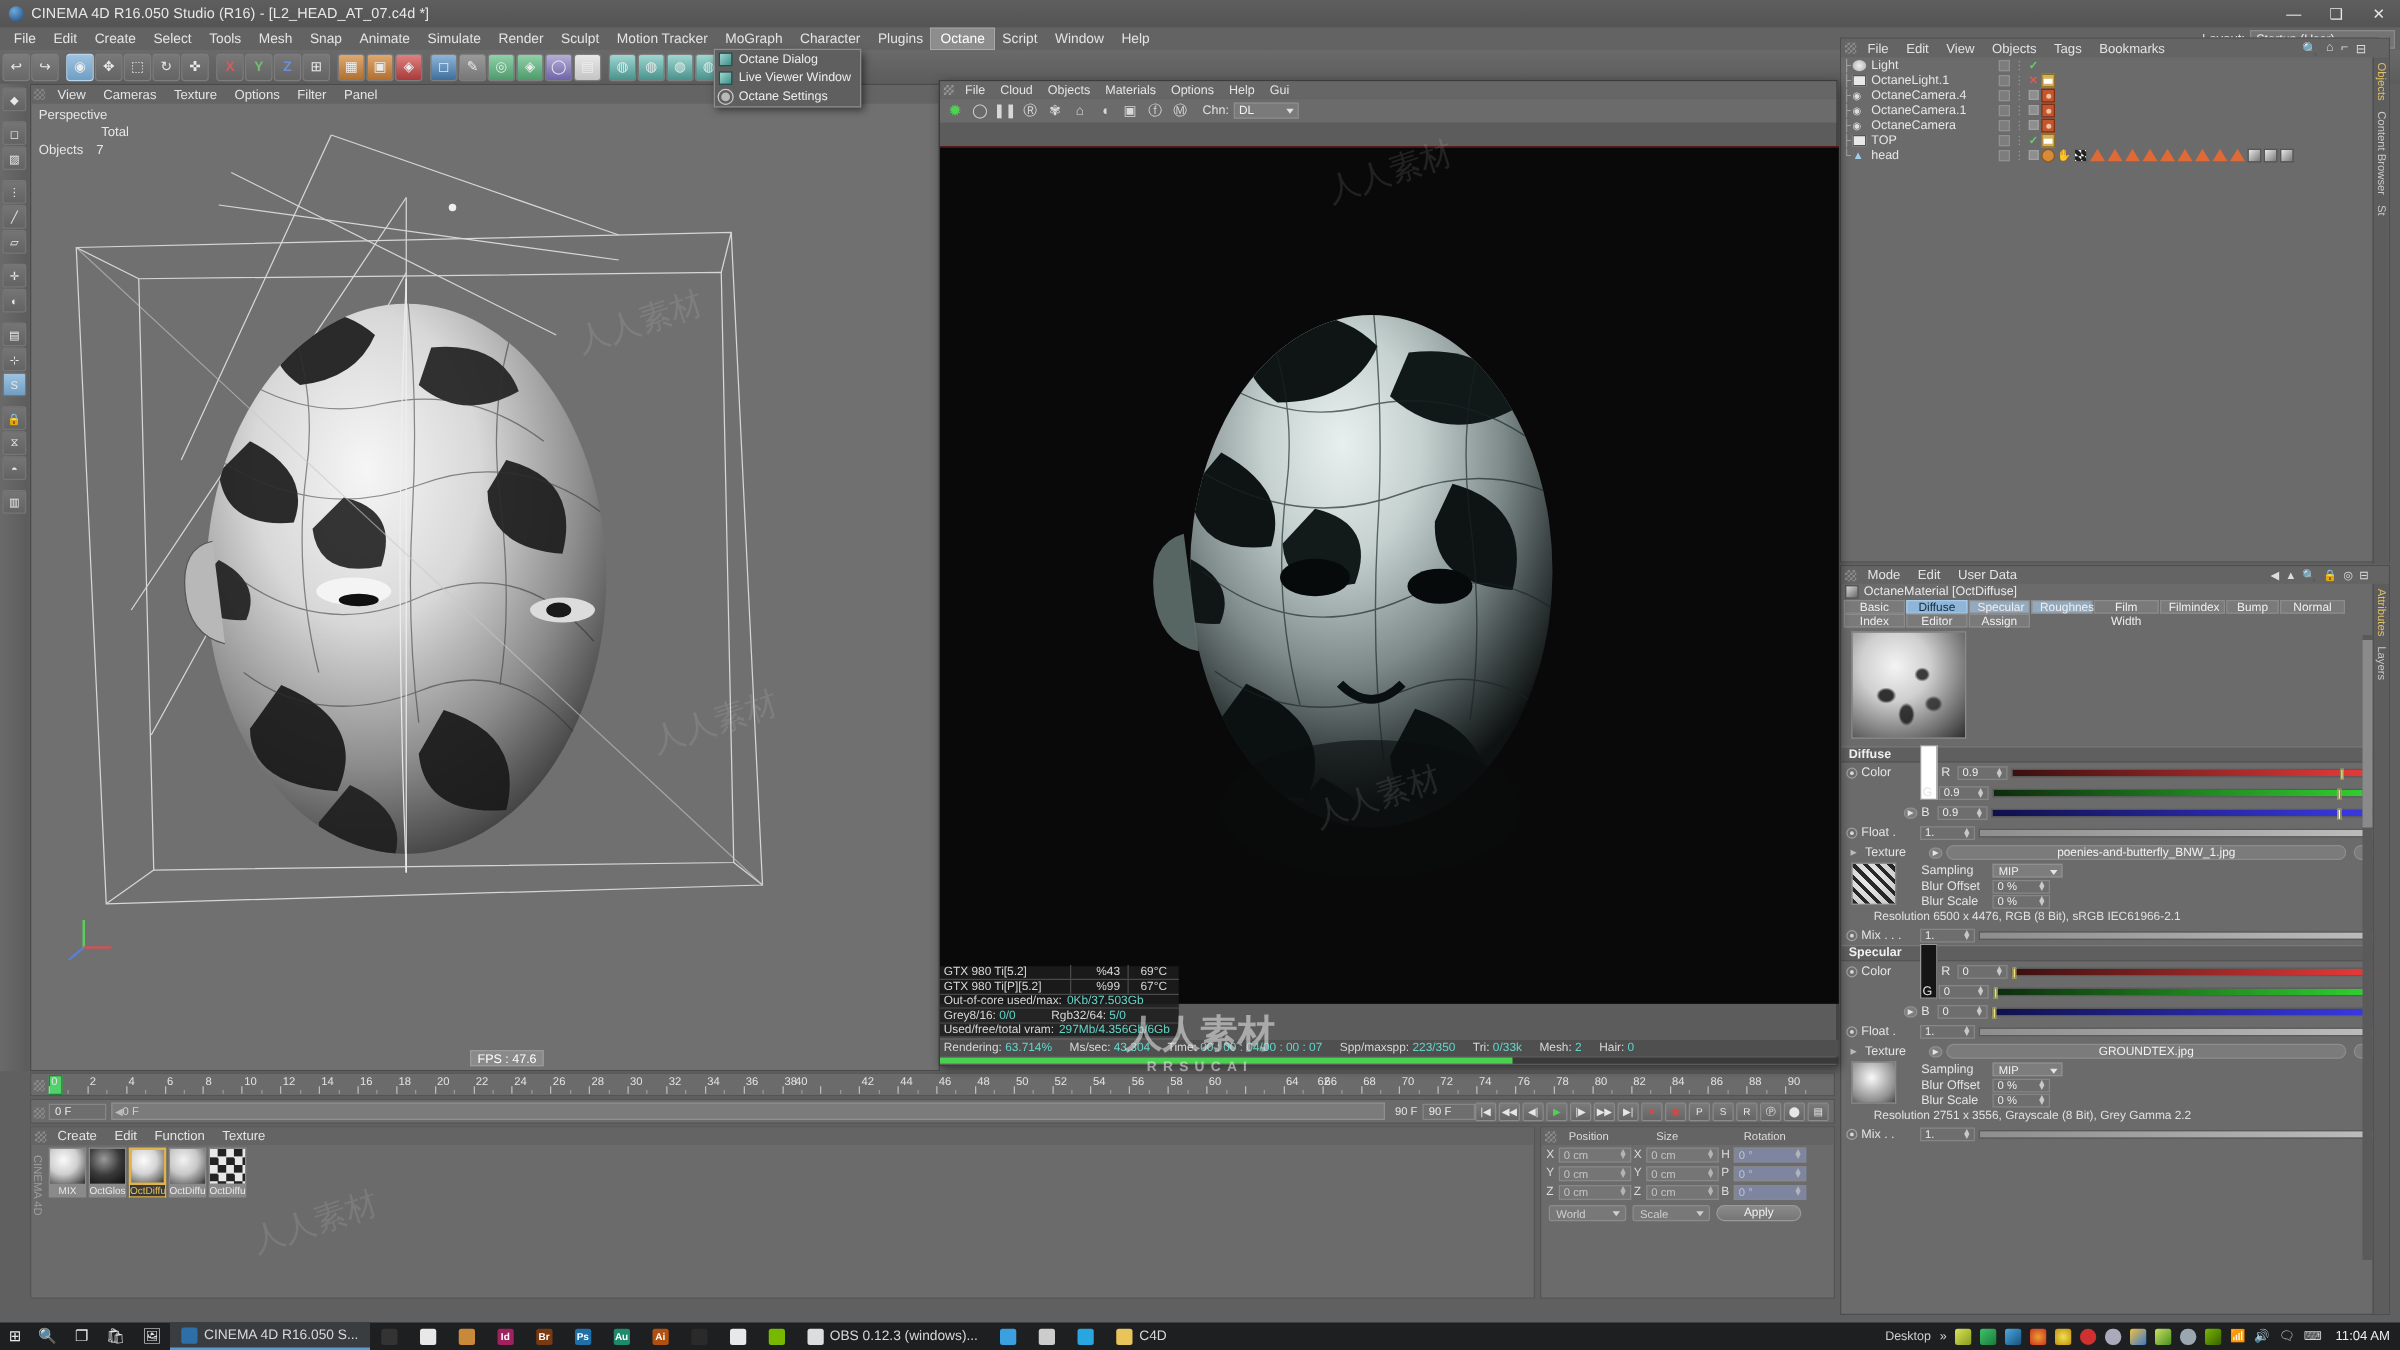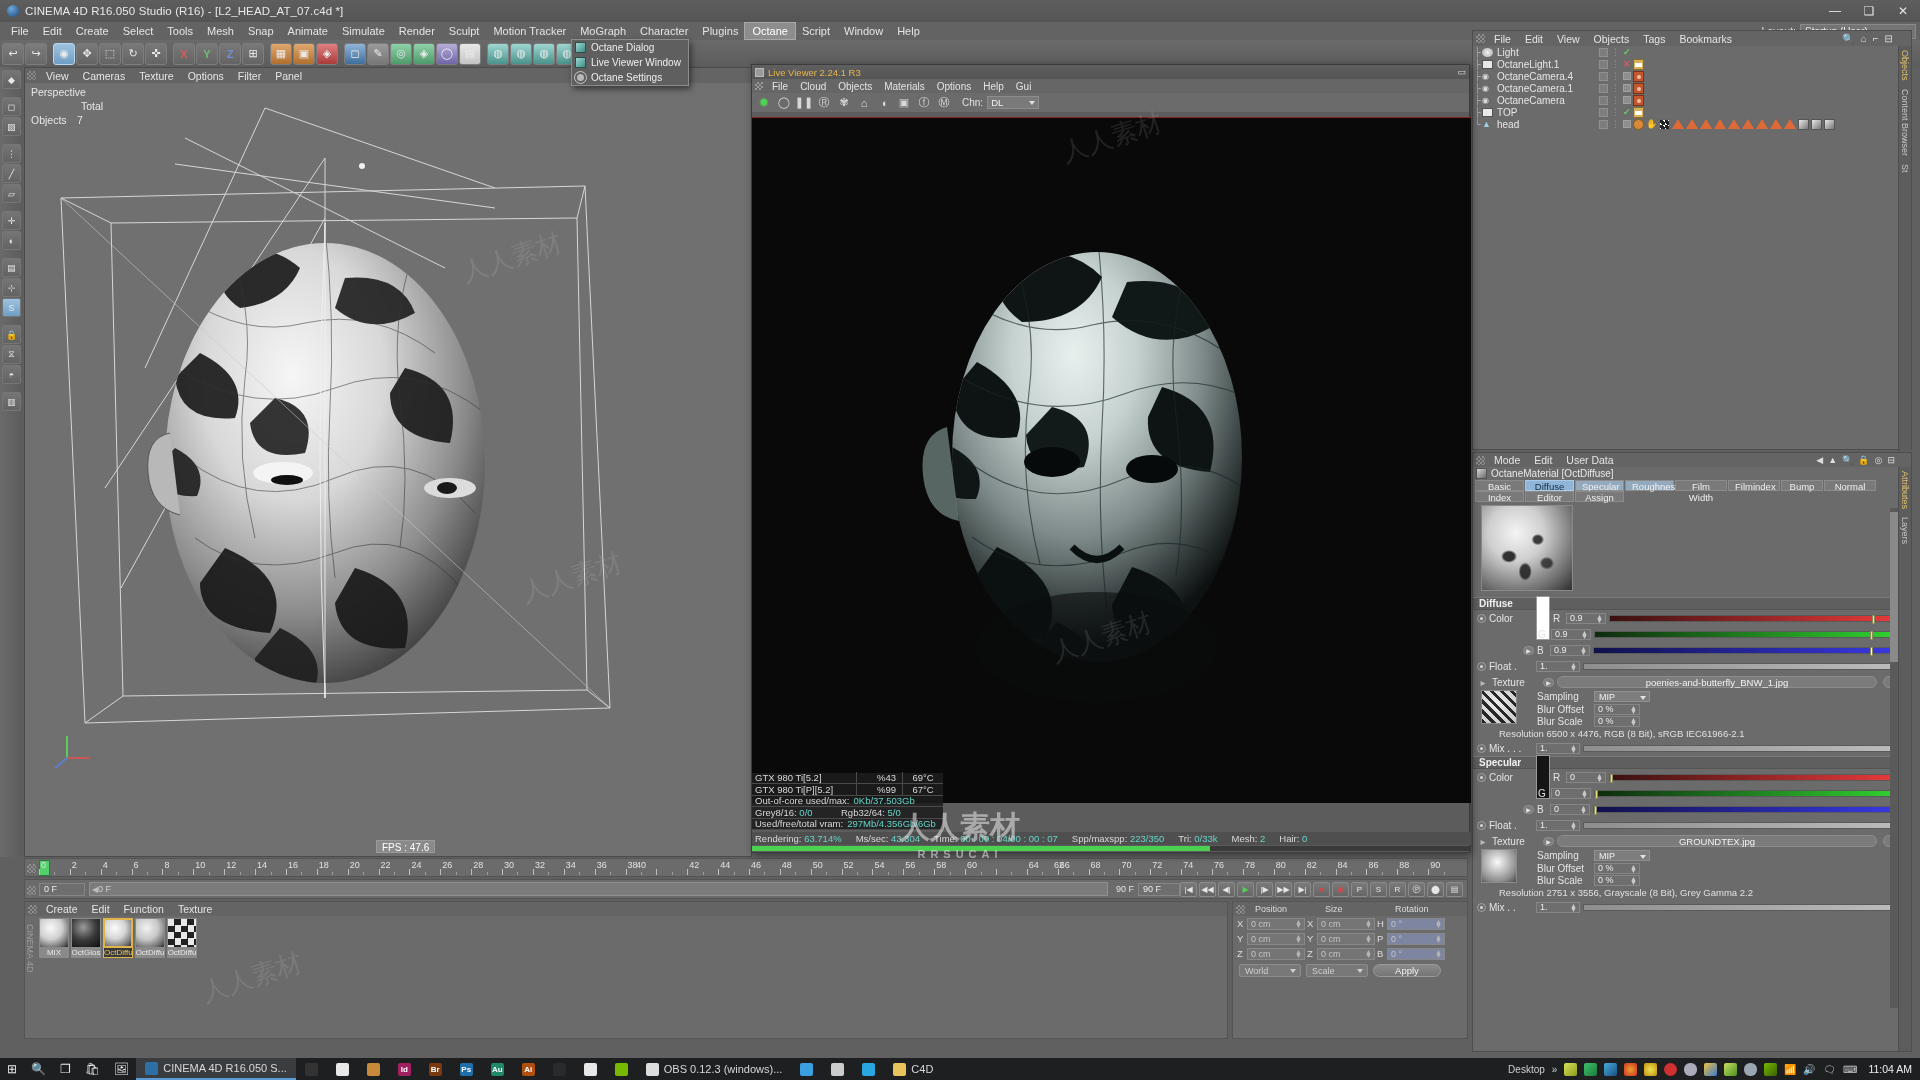--- a/index.html
+++ b/index.html
@@ -516,25 +516,20 @@
         <span class="vpm">Panel</span>
       </div>
     <div class="vp-label" style="left:6px;top:18px">Perspective</div>
     <div class="vp-label" style="left:56px;top:32px">Total</div>
     <div class="vp-label" style="left:6px;top:46px">Objects</div>
     <div class="vp-label" style="left:52px;top:46px">7</div>
     <div class="fps-badge">FPS : 47.6</div>
   </div>
 
   <div class="liveviewer">
-    <div class="lv-title">
-      <div class="tico"></div>
-      <span>Live Viewer 2.24.1 R3</span>
-      <div class="lv-close">▭</div>
-    </div>
     <div class="lv-menu" id="lv-menu">
         <div class="dots"></div>
         <span class="lvm">File</span>
         <span class="lvm">Cloud</span>
         <span class="lvm">Objects</span>
         <span class="lvm">Materials</span>
         <span class="lvm">Options</span>
         <span class="lvm">Help</span>
         <span class="lvm">Gui</span>
       </div>

